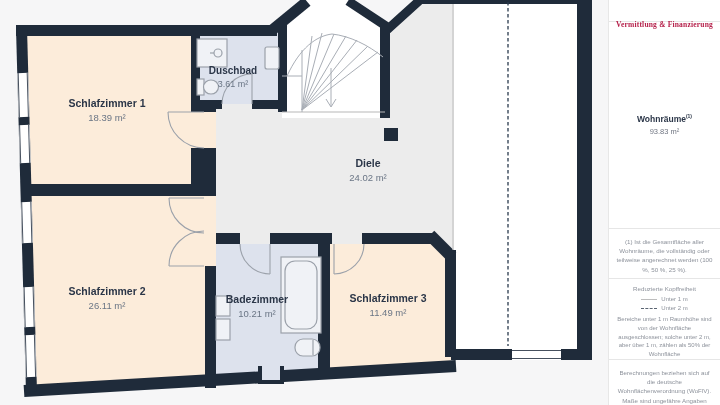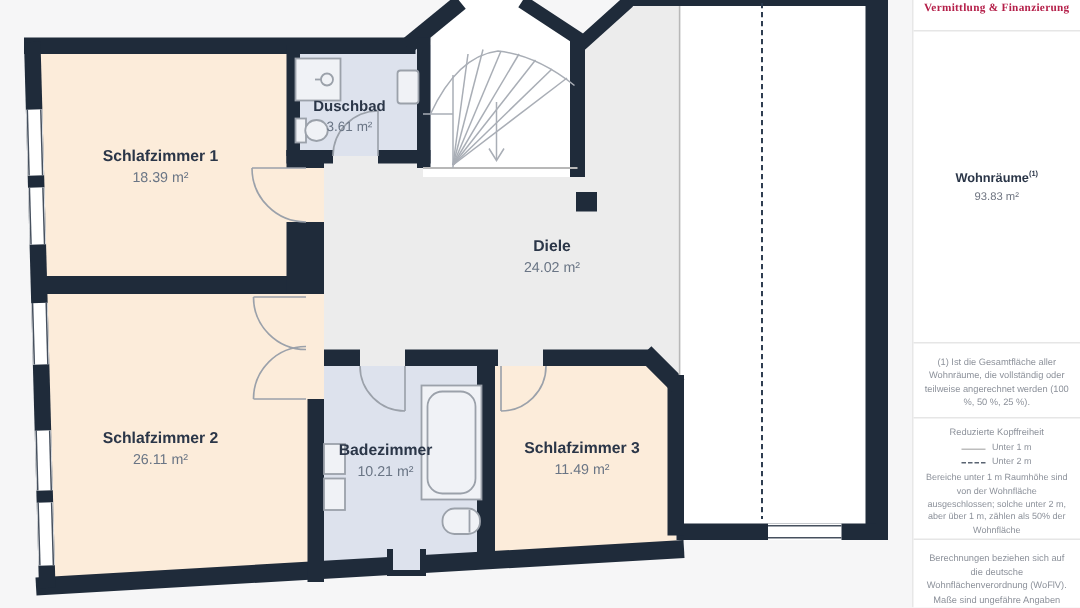--- a/index.html
+++ b/index.html
@@ -13,21 +13,21 @@
   .room-area{font-family:"Liberation Sans","DejaVu Sans",sans-serif;font-size:9.5px;
              fill:#6a7585;text-anchor:middle;}
   .duschbad-name{font-size:10px;}
   .duschbad-area{font-size:9px;}
 
   
   .sidebar{position:absolute;right:0;top:0;width:112px;height:405px;background:#ffffff;
            border-left:1px solid #e7e7e7;box-sizing:border-box;display:flex;flex-direction:column;}
   .brand{height:22px;border-bottom:1px solid #e6e6e6;box-sizing:border-box;
          font-family:"Liberation Serif","DejaVu Serif",serif;font-weight:bold;
-         font-size:7.5px;color:#b5204a;text-align:center;padding-top:0;letter-spacing:.2px;}
+         font-size:7.5px;color:#b5204a;text-align:center;padding-top:20px;letter-spacing:.2px;}
   .sb-area{height:218px;border-bottom:1px solid #e6e6e6;box-sizing:border-box;
            display:flex;flex-direction:column;align-items:center;justify-content:center;}
   .area-label{font-size:8.5px;font-weight:bold;color:#2b3648;}
   .area-label sup{font-size:5px;}
   .area-value{font-size:7.5px;color:#707682;margin-top:3px;}
   .sb-note{height:53px;border-bottom:1px solid #e6e6e6;box-sizing:border-box;
            font-size:6.2px;line-height:1.5;color:#8d929b;text-align:center;padding:8px 7px 0 7px;}
   .sb-legend{height:81px;border-bottom:1px solid #e6e6e6;box-sizing:border-box;
              padding:6px 6px 0 6px;text-align:center;}
   .legend-title{font-size:6.2px;color:#8d929b;margin-bottom:4px;}

